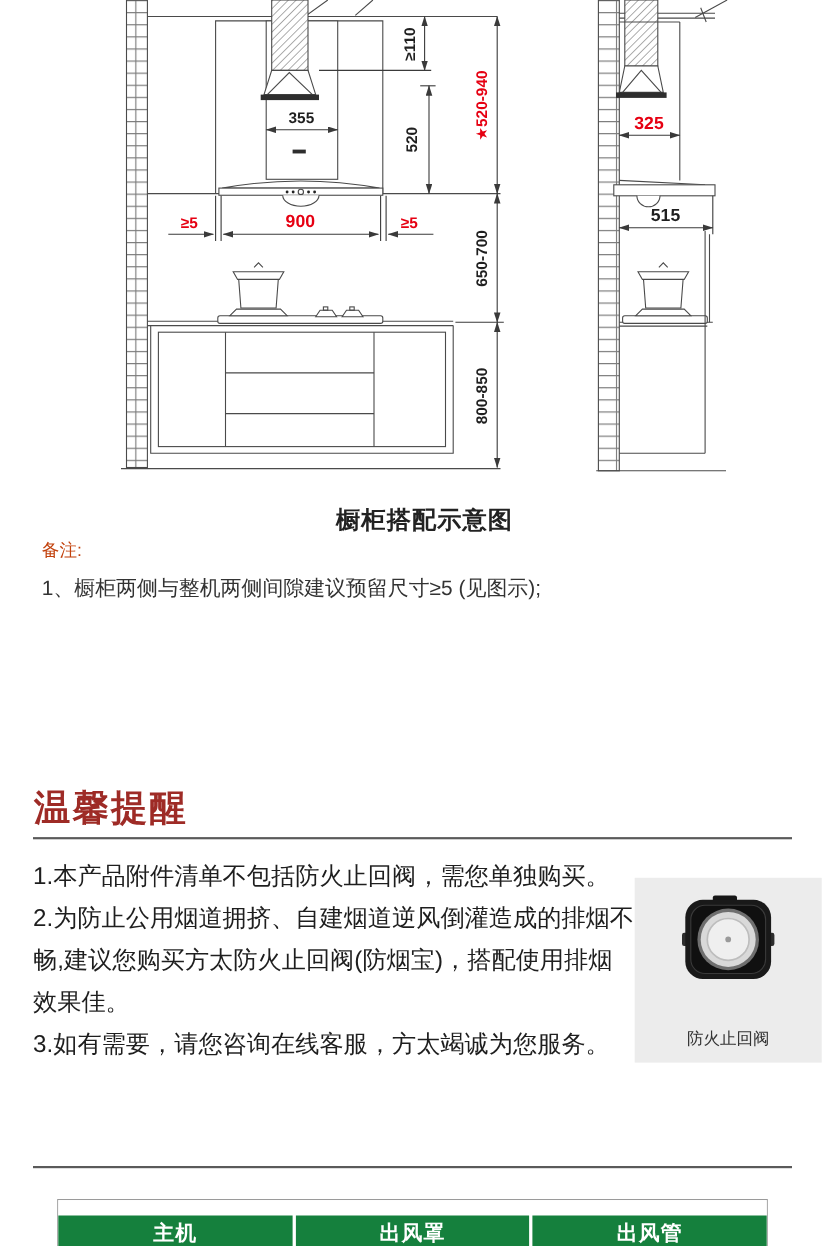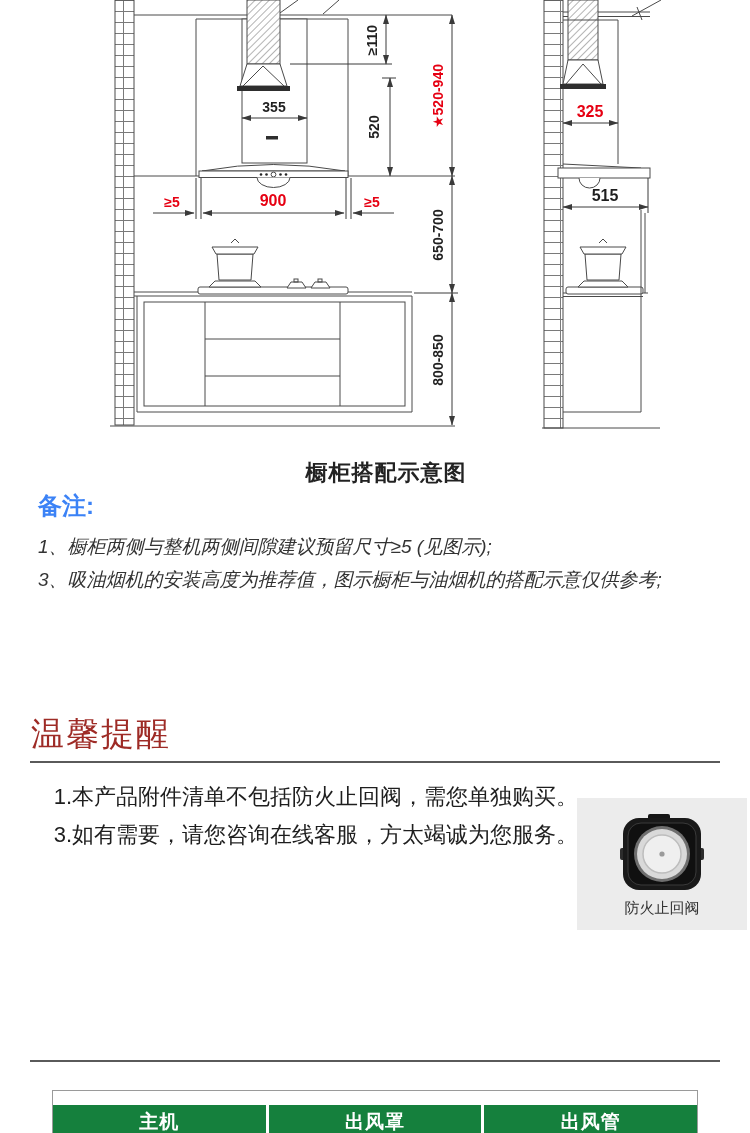--- a/index.html
+++ b/index.html
@@ -5,31 +5,31 @@
   html,body{margin:0;padding:0;}
   body{font-family:"Liberation Sans","DejaVu Sans",sans-serif;background:#fff;}
   .page{position:relative;width:750px;height:1133px;background:#fff;overflow:hidden;}
 
   .diagram-svg{position:absolute;left:0;top:0;}
 
   .diagram-title{position:absolute;left:0;top:458px;width:772px;text-align:center;
     font-size:22px;font-weight:600;color:#222;letter-spacing:1px;}
 
   .notes{position:absolute;left:38px;top:490px;width:700px;color:#333;}
-  .notes-label{font-size:24px;font-weight:700;color:#3b82f6;margin-bottom:8px;}
-  .note-item{font-size:19px;line-height:33px;white-space:nowrap;color:#333;font-style:italic;}
-
-  .section-heading{position:absolute;left:31px;font-size:33px;font-weight:400;color:#9e2b26;letter-spacing:2px;}
+  .notes-label{font-size:16px;font-weight:400;color:#c2410c;margin-bottom:8px;}
+  .note-item{font-size:19px;line-height:33px;white-space:nowrap;color:#333;}
+
+  .section-heading{position:absolute;left:31px;font-size:33px;font-weight:700;color:#9e2b26;letter-spacing:2px;}
   .heading-rule{position:absolute;left:30px;width:690px;height:2px;background:#5a5a5a;}
 
   .reminder-body{position:absolute;left:30px;top:778px;width:548px;font-size:22px;
-    line-height:38px;color:#1e1e1e;text-align:right;}
+    line-height:38px;color:#1e1e1e;}
   .reminder-body p{margin:0;}
 
-  .accessory-box{position:absolute;left:577px;top:798px;width:170px;height:132px;
+  .accessory-box{position:absolute;left:577px;top:798px;width:170px;height:168px;
     background:#ececec;text-align:center;}
   .accessory-img{margin-top:14px;}
   .accessory-caption{position:absolute;left:0;bottom:12px;width:100%;font-size:15px;color:#333;}
 
   .parts-table{position:absolute;left:52px;top:1090px;width:644px;border:1px solid #9a9a9a;background:#fff;}
   .parts-header{display:flex;gap:3px;background:#fff;}
   .parts-header .cell{flex:1;height:33px;line-height:33px;text-align:center;
     background:#15803d;color:#fff;font-size:19px;font-weight:600;letter-spacing:1px;margin-top:14px;}
   .parts-body{display:flex;height:9px;background:#fff;}
   .parts-body .cell{flex:1;border-right:1px solid #c9c9c9;}
@@ -184,28 +184,28 @@
       <text class="dim-red dim-big" x="590" y="117">325</text>
       <text class="dim-black dim-big" x="605" y="201">515</text>
     </g>
   </svg>
 
   <div class="diagram-title">橱柜搭配示意图</div>
 
   <div class="notes">
     <div class="notes-label">备注:</div>
     <div class="note-item">1、橱柜两侧与整机两侧间隙建议预留尺寸≥5 (见图示);</div>
-    <div class="note-item">3、吸油烟机的安装高度为推荐值，图示橱柜与油烟机的搭配示意仅供参考;</div>
   </div>
 
   <div class="section-heading" style="top:712px;">温馨提醒</div>
   <div class="heading-rule" style="top:761px;"></div>
 
   <div class="reminder-body">
     <p>1.本产品附件清单不包括防火止回阀，需您单独购买。</p>
+    <p>2.为防止公用烟道拥挤、自建烟道逆风倒灌造成的排烟不畅,建议您购买方太防火止回阀(防烟宝)，搭配使用排烟效果佳。</p>
     <p>3.如有需要，请您咨询在线客服，方太竭诚为您服务。</p>
   </div>
 
   <div class="accessory-box">
     <svg class="accessory-img" width="96" height="88" viewBox="0 0 96 88">
       <rect x="34" y="2" width="22" height="7" rx="2" fill="#161616"></rect>
       <rect x="6" y="36" width="8" height="12" rx="2" fill="#2c2c2c"></rect>
       <rect x="82" y="36" width="8" height="12" rx="2" fill="#2c2c2c"></rect>
       <rect x="9" y="6" width="78" height="72" rx="16" fill="#191919"></rect>
       <rect x="14" y="11" width="68" height="62" rx="13" fill="#101010" stroke="#3a3a3a" stroke-width="1"></rect>

